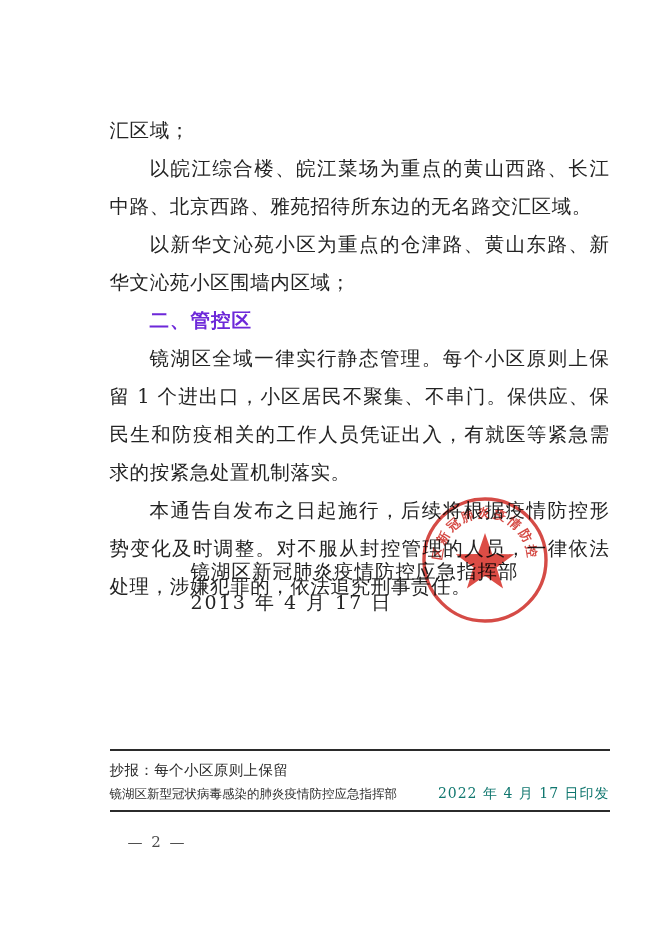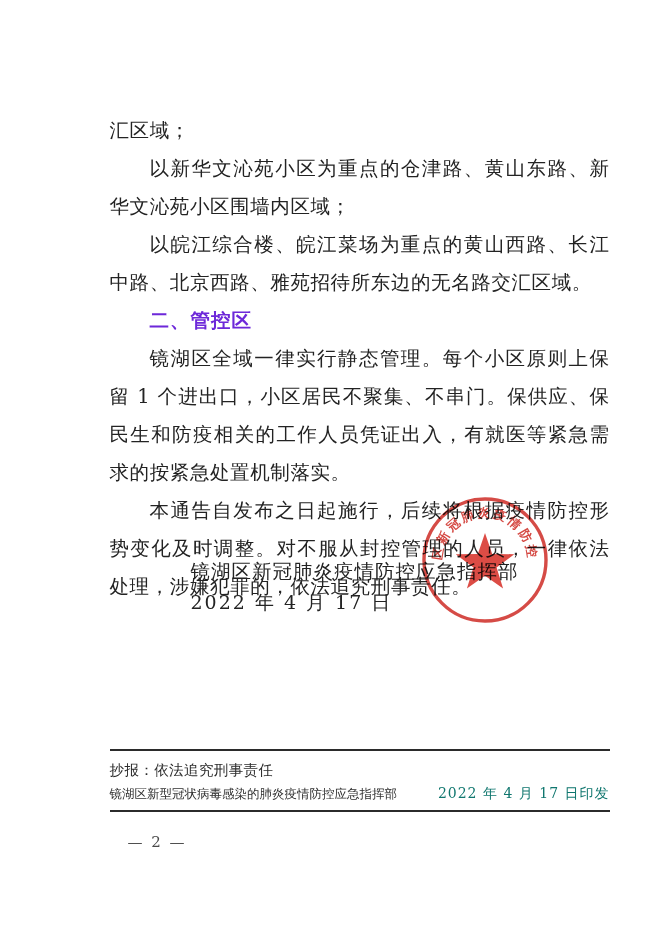--- a/index.html
+++ b/index.html
@@ -154,23 +154,23 @@
 </style>
 </head>
 <body>
 
 <div class="page">
 
   <div class="doc-body">
 
     <p class="para">汇区域；</p>
 
+    <p class="para indent">以皖江综合楼、皖江菜场为重点的黄山西路、长江中路、北京西路、雅苑招待所东边的无名路交汇区域。</p>
+
     <p class="para indent">以新华文沁苑小区为重点的仓津路、黄山东路、新华文沁苑小区围墙内区域；</p>
-
-    <p class="para indent">以皖江综合楼、皖江菜场为重点的黄山西路、长江中路、北京西路、雅苑招待所东边的无名路交汇区域。</p>
 
     <p class="heading">二、管控区</p>
 
     <p class="para indent">镜湖区全域一律实行静态管理。每个小区原则上保留 1 个进出口，小区居民不聚集、不串门。保供应、保民生和防疫相关的工作人员凭证出入，有就医等紧急需求的按紧急处置机制落实。</p>
 
     <p class="para indent">本通告自发布之日起施行，后续将根据疫情防控形势变化及时调整。对不服从封控管理的人员，一律依法处理，涉嫌犯罪的，依法追究刑事责任。</p>
   </div>
 
   <div class="seal">
     <svg viewBox="0 0 130 130" xmlns="http://www.w3.org/2000/svg">
@@ -183,27 +183,27 @@
       <text font-family="'DejaVu Serif','Liberation Serif',serif" font-size="12.5" font-weight="700" fill="#cf2f28" letter-spacing="2.6">
         <textPath href="#arcpath" startOffset="50%" text-anchor="middle">芜湖市镜湖区新冠肺炎疫情防控应急指挥部</textPath>
       </text>
 
       <polygon fill="#d8332b" points="65,38 72.2,58.9 94.3,59.2 76.6,72.4 83.1,93.5 65,80.8 46.9,93.5 53.4,72.4 35.7,59.2 57.8,58.9"></polygon>
     </svg>
   </div>
 
   <div class="sign-block">
     <div class="sign-org">镜湖区新冠肺炎疫情防控应急指挥部</div>
-    <div class="sign-date">2022 年 4 月 17 日</div>
+    <div class="sign-date">2013 年 4 月 17 日</div>
   </div>
 
   <div class="footer">
     <div class="rule"></div>
 
-    <div class="footer-line-1">抄报：依法追究刑事责任</div>
+    <div class="footer-line-1">抄报：每个小区原则上保留</div>
 
     <div class="footer-row">
       <div class="footer-org">镜湖区新型冠状病毒感染的肺炎疫情防控应急指挥部</div>
       <div class="footer-date">2022 年 4 月 17 日印发</div>
     </div>
 
     <div class="rule bottom"></div>
   </div>
 
   <div class="page-number">— 2 —</div>

